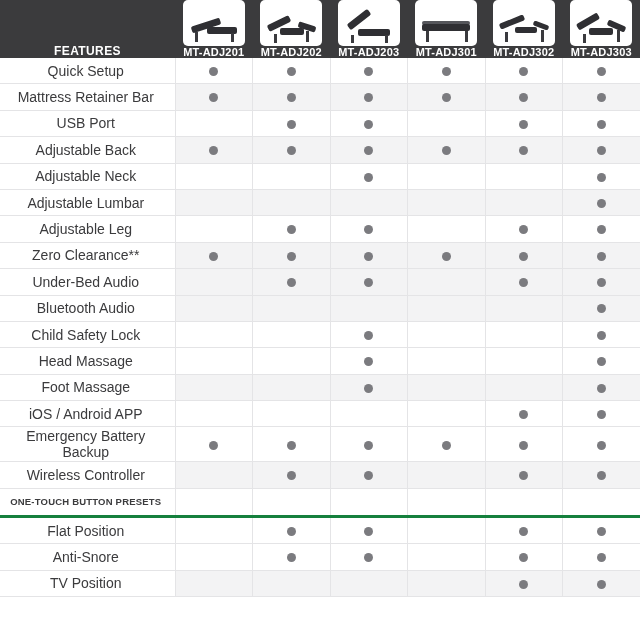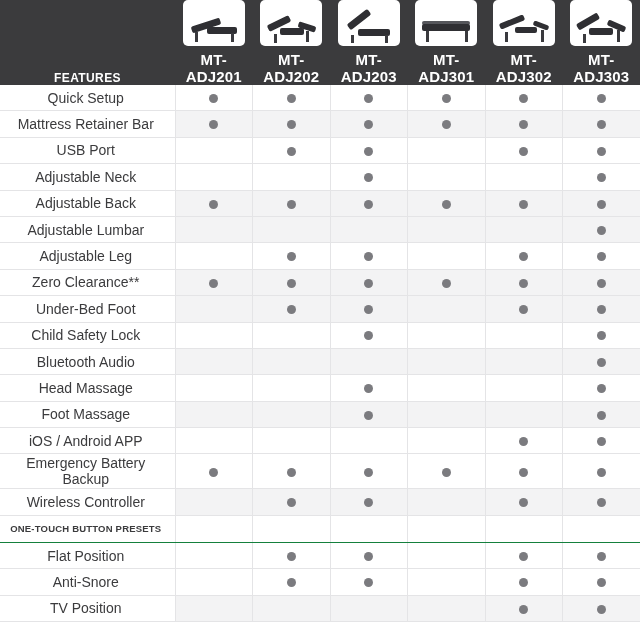--- a/index.html
+++ b/index.html
@@ -39,24 +39,23 @@
     padding-bottom: 19px;
     width: 175px;
   }
   .model-head {
     width: 77.5px;
     text-align: center;
     padding: 8px 0 6px 0;
   }
   .model-name {
     color: #ffffff;
-    font-size: 15px;
+    font-size: 11px;
     letter-spacing: 0.2px;
     display: block;
-    margin-top: 5px;
   }
   .thumb {
     width: 62px;
     height: 46px;
     margin: 0 auto;
     background: #ffffff;
     border-radius: 5px;
     position: relative;
     overflow: hidden;
   }
@@ -130,21 +129,21 @@
     width: 9px;
     height: 9px;
     border-radius: 50%;
     background: #7b7b7f;
     display: inline-block;
     vertical-align: middle;
   }
   .dot.hidden { visibility: hidden; }
   
   tr.section-row td {
-    border-bottom: 1px solid #15803d;
+    border-bottom: 3px solid #15803d;
     height: 24px;
   }
   td.section-label {
     font-size: 9.5px;
     font-weight: bold;
     color: #3b3b3d;
     letter-spacing: 0.2px;
     text-align: center;
     padding-right: 4px;
   }
@@ -250,39 +249,39 @@
         </tr>
         <tr class="data-row">
           <td class="feature">USB Port</td>
           <td class="cellbox"><span class="dot hidden"></span></td>
           <td class="cellbox"><span class="dot"></span></td>
           <td class="cellbox"><span class="dot"></span></td>
           <td class="cellbox"><span class="dot hidden"></span></td>
           <td class="cellbox"><span class="dot"></span></td>
           <td class="cellbox"><span class="dot"></span></td>
         </tr>
+        <tr class="data-row shaded">
+          <td class="feature">Adjustable Back</td>
+          <td class="cellbox"><span class="dot"></span></td>
+          <td class="cellbox"><span class="dot"></span></td>
+          <td class="cellbox"><span class="dot"></span></td>
+          <td class="cellbox"><span class="dot"></span></td>
+          <td class="cellbox"><span class="dot"></span></td>
+          <td class="cellbox"><span class="dot"></span></td>
+        </tr>
         <tr class="data-row">
           <td class="feature">Adjustable Neck</td>
           <td class="cellbox"><span class="dot hidden"></span></td>
           <td class="cellbox"><span class="dot hidden"></span></td>
           <td class="cellbox"><span class="dot"></span></td>
           <td class="cellbox"><span class="dot hidden"></span></td>
           <td class="cellbox"><span class="dot hidden"></span></td>
           <td class="cellbox"><span class="dot"></span></td>
         </tr>
         <tr class="data-row shaded">
-          <td class="feature">Adjustable Back</td>
-          <td class="cellbox"><span class="dot"></span></td>
-          <td class="cellbox"><span class="dot"></span></td>
-          <td class="cellbox"><span class="dot"></span></td>
-          <td class="cellbox"><span class="dot"></span></td>
-          <td class="cellbox"><span class="dot"></span></td>
-          <td class="cellbox"><span class="dot"></span></td>
-        </tr>
-        <tr class="data-row shaded">
           <td class="feature">Adjustable Lumbar</td>
           <td class="cellbox"><span class="dot hidden"></span></td>
           <td class="cellbox"><span class="dot hidden"></span></td>
           <td class="cellbox"><span class="dot hidden"></span></td>
           <td class="cellbox"><span class="dot hidden"></span></td>
           <td class="cellbox"><span class="dot hidden"></span></td>
           <td class="cellbox"><span class="dot"></span></td>
         </tr>
         <tr class="data-row">
           <td class="feature">Adjustable Leg</td>
@@ -296,42 +295,42 @@
         <tr class="data-row shaded">
           <td class="feature">Zero Clearance**</td>
           <td class="cellbox"><span class="dot"></span></td>
           <td class="cellbox"><span class="dot"></span></td>
           <td class="cellbox"><span class="dot"></span></td>
           <td class="cellbox"><span class="dot"></span></td>
           <td class="cellbox"><span class="dot"></span></td>
           <td class="cellbox"><span class="dot"></span></td>
         </tr>
         <tr class="data-row shaded">
-          <td class="feature">Under-Bed Foot</td>
-          <td class="cellbox"><span class="dot hidden"></span></td>
-          <td class="cellbox"><span class="dot"></span></td>
-          <td class="cellbox"><span class="dot"></span></td>
-          <td class="cellbox"><span class="dot hidden"></span></td>
-          <td class="cellbox"><span class="dot"></span></td>
+          <td class="feature">Under-Bed Audio</td>
+          <td class="cellbox"><span class="dot hidden"></span></td>
+          <td class="cellbox"><span class="dot"></span></td>
+          <td class="cellbox"><span class="dot"></span></td>
+          <td class="cellbox"><span class="dot hidden"></span></td>
+          <td class="cellbox"><span class="dot"></span></td>
+          <td class="cellbox"><span class="dot"></span></td>
+        </tr>
+        <tr class="data-row shaded">
+          <td class="feature">Bluetooth Audio</td>
+          <td class="cellbox"><span class="dot hidden"></span></td>
+          <td class="cellbox"><span class="dot hidden"></span></td>
+          <td class="cellbox"><span class="dot hidden"></span></td>
+          <td class="cellbox"><span class="dot hidden"></span></td>
+          <td class="cellbox"><span class="dot hidden"></span></td>
           <td class="cellbox"><span class="dot"></span></td>
         </tr>
         <tr class="data-row">
           <td class="feature">Child Safety Lock</td>
           <td class="cellbox"><span class="dot hidden"></span></td>
           <td class="cellbox"><span class="dot hidden"></span></td>
           <td class="cellbox"><span class="dot"></span></td>
-          <td class="cellbox"><span class="dot hidden"></span></td>
-          <td class="cellbox"><span class="dot hidden"></span></td>
-          <td class="cellbox"><span class="dot"></span></td>
-        </tr>
-        <tr class="data-row shaded">
-          <td class="feature">Bluetooth Audio</td>
-          <td class="cellbox"><span class="dot hidden"></span></td>
-          <td class="cellbox"><span class="dot hidden"></span></td>
-          <td class="cellbox"><span class="dot hidden"></span></td>
           <td class="cellbox"><span class="dot hidden"></span></td>
           <td class="cellbox"><span class="dot hidden"></span></td>
           <td class="cellbox"><span class="dot"></span></td>
         </tr>
         <tr class="data-row">
           <td class="feature">Head Massage</td>
           <td class="cellbox"><span class="dot hidden"></span></td>
           <td class="cellbox"><span class="dot hidden"></span></td>
           <td class="cellbox"><span class="dot"></span></td>
           <td class="cellbox"><span class="dot hidden"></span></td>

